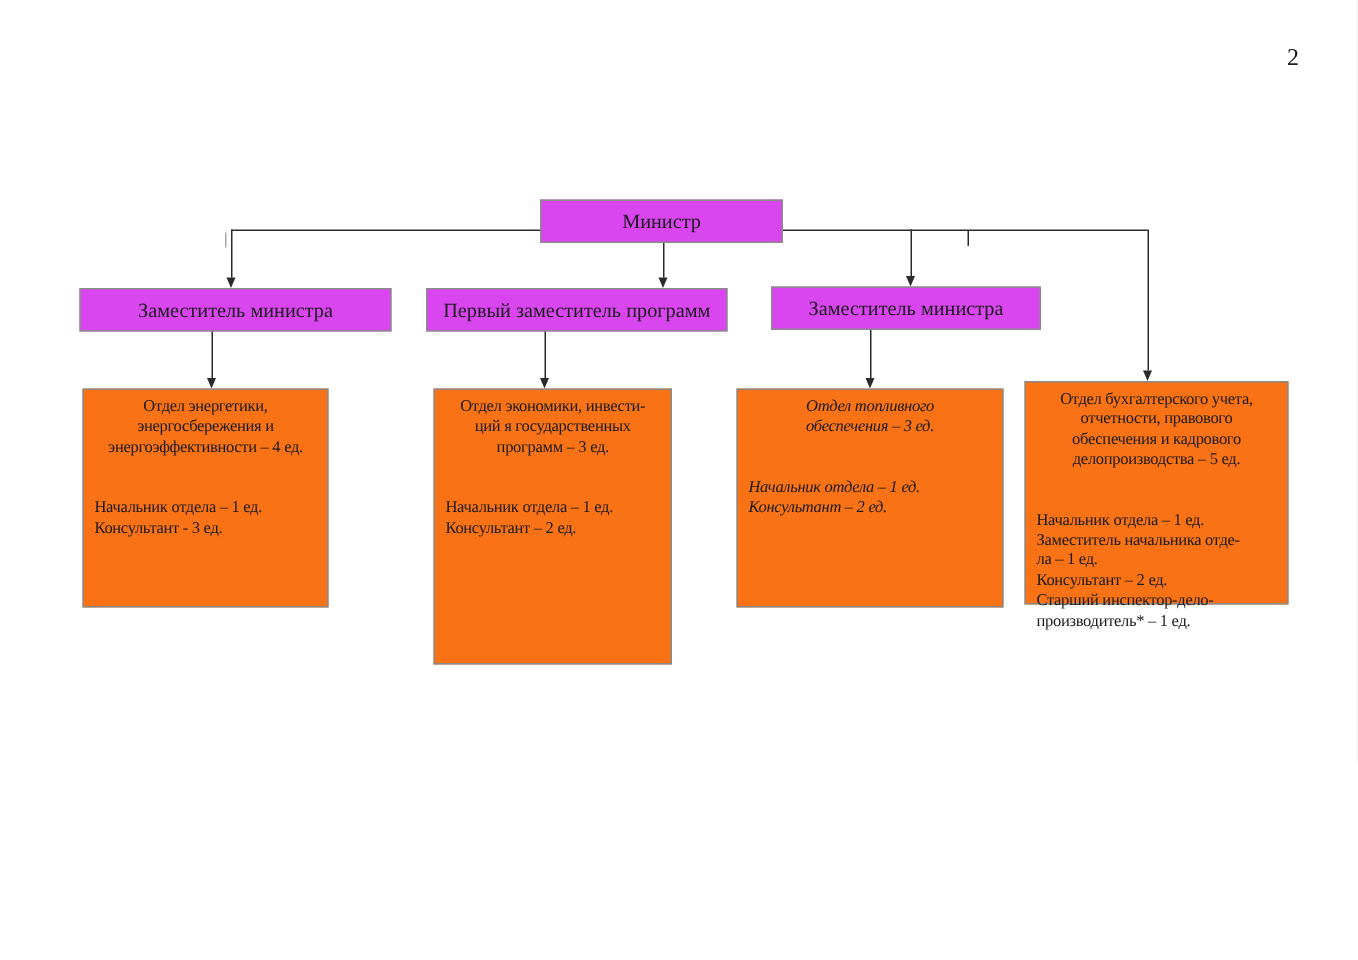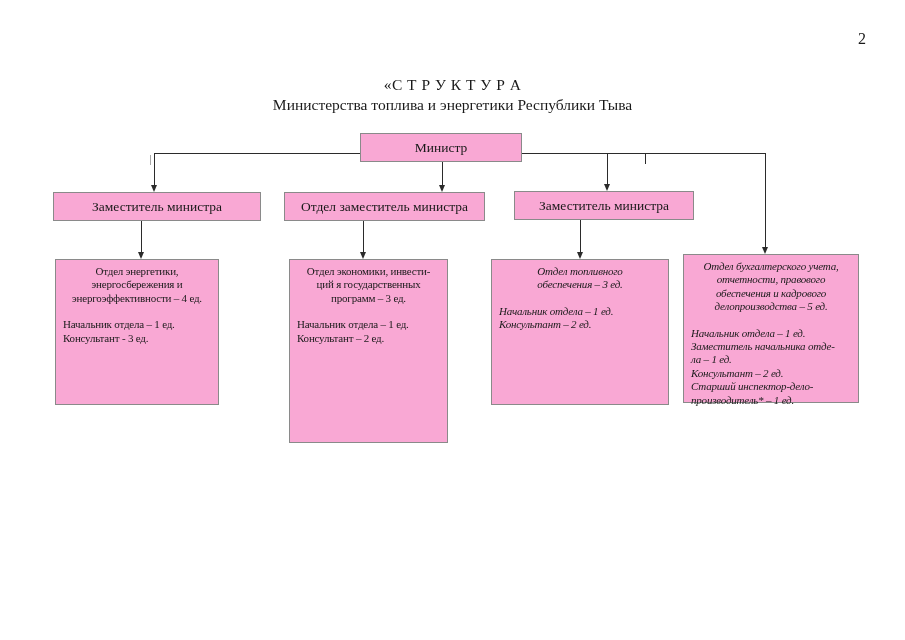--- a/index.html
+++ b/index.html
@@ -7,73 +7,69 @@
     position:relative;width:905px;height:640px;background:#ffffff;
     font-family:"Liberation Serif","DejaVu Serif",serif;color:#1a1a1a;
     overflow:hidden;margin:0 auto;
   }
   .abs{position:absolute;}
   .page-number{top:30px;left:858px;font-size:16px;}
   .title-block{top:76px;left:0;right:0;text-align:center;}
   .title-l1{font-size:15.5px;letter-spacing:0.5px;}
   .title-l2{font-size:15.5px;margin-top:2px;}
   .node{
-    position:absolute;border:1px solid #8a8a8a;background:#f9a8d4;
+    position:absolute;border:1px solid #8a8a8a;background:#d946ef;
     display:flex;align-items:center;justify-content:center;
     font-size:13.5px;text-align:center;box-sizing:border-box;
   }
   .minister-box{left:360px;top:133px;width:162px;height:29px;}
   .deputy-a{left:53px;top:192px;width:208px;height:29px;}
   .deputy-b{left:284px;top:192px;width:201px;height:29px;}
   .deputy-c{left:514px;top:191px;width:180px;height:29px;}
   .dept{
-    position:absolute;border:1px solid #8a8a8a;background:#f9a8d4;
+    position:absolute;border:1px solid #8a8a8a;background:#f97316;
     box-sizing:border-box;font-size:11px;line-height:13.4px;
     padding:5px 4px 3px 4px;letter-spacing:-0.2px;
   }
   .dept-1{left:55px;top:259px;width:164px;height:146px;}
   .dept-2{left:289px;top:259px;width:159px;height:184px;}
   .dept-3{left:491px;top:259px;width:178px;height:146px;font-style:italic;}
-  .dept-4{left:683px;top:254px;width:176px;height:149px;font-style:italic;}
+  .dept-4{left:683px;top:254px;width:176px;height:149px;}
   .dept-header{text-align:center;white-space:pre-line;}
-  .dept-staff{text-align:left;white-space:pre-line;margin-top:13px;padding-left:3px;}
+  .dept-staff{text-align:left;white-space:pre-line;margin-top:27px;padding-left:3px;}
   .hline{position:absolute;height:1px;background:#2b2b2b;}
   .vline{position:absolute;width:1px;background:#2b2b2b;}
   .tick-ghost{position:absolute;width:1px;background:#a8a8a8;}
   .arrowhead{
     position:absolute;width:0;height:0;
     border-left:3.5px solid transparent;border-right:3.5px solid transparent;
     border-top:7px solid #2b2b2b;
   }
   .footer{
     top:424px;left:25px;width:856px;font-size:15.5px;line-height:22.5px;
   }
   .footer-l1{text-indent:38px;}
 </style>
 </head>
 <body>
 
 <div class="page">
 
   <div class="abs page-number">2</div>
 
-  <div class="abs title-block">
-    <div class="title-l1">«С Т Р У К Т У Р А</div>
-    <div class="title-l2">Министерства топлива и энергетики Республики Тыва</div>
-  </div>
 
   <div class="node minister-box">
     <span>Министр</span>
   </div>
 
   <div class="node deputy-a">
     <span>Заместитель министра</span>
   </div>
   <div class="node deputy-b">
-    <span>Отдел заместитель министра</span>
+    <span>Первый заместитель программ</span>
   </div>
   <div class="node deputy-c">
     <span>Заместитель министра</span>
   </div>
 
   <div class="dept dept-1">
     <div class="dept-header">Отдел энергетики,
 энергосбережения и
 энергоэффективности – 4 ед.</div>
     <div class="dept-staff">Начальник отдела – 1 ед.

